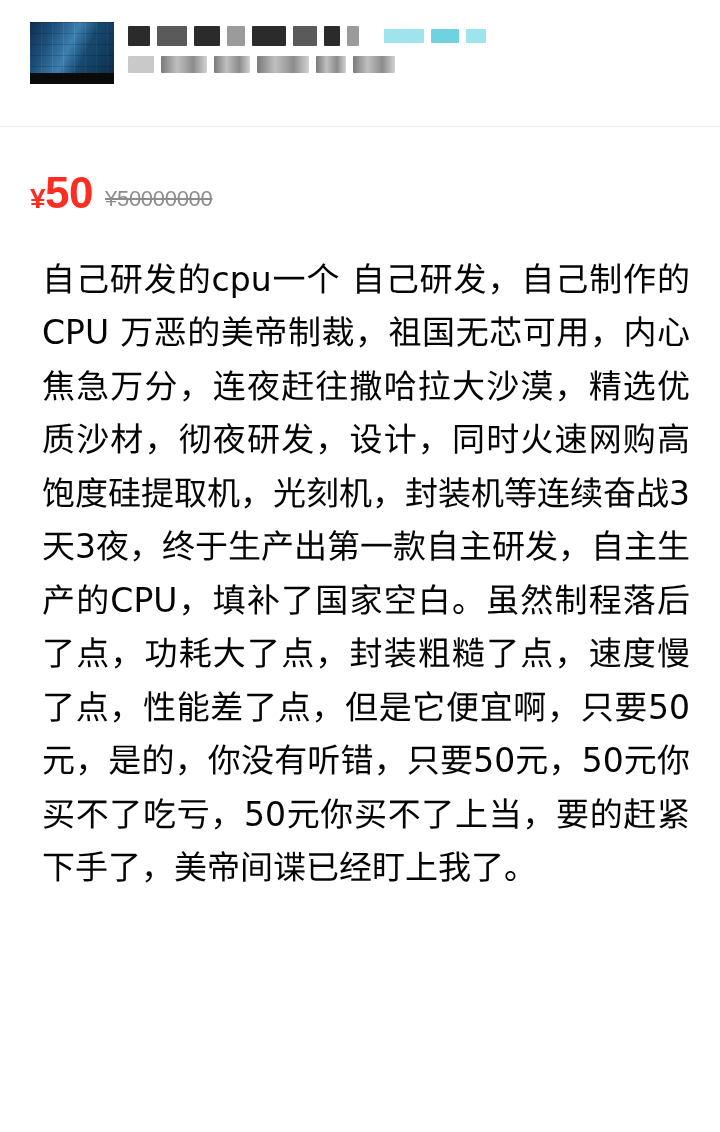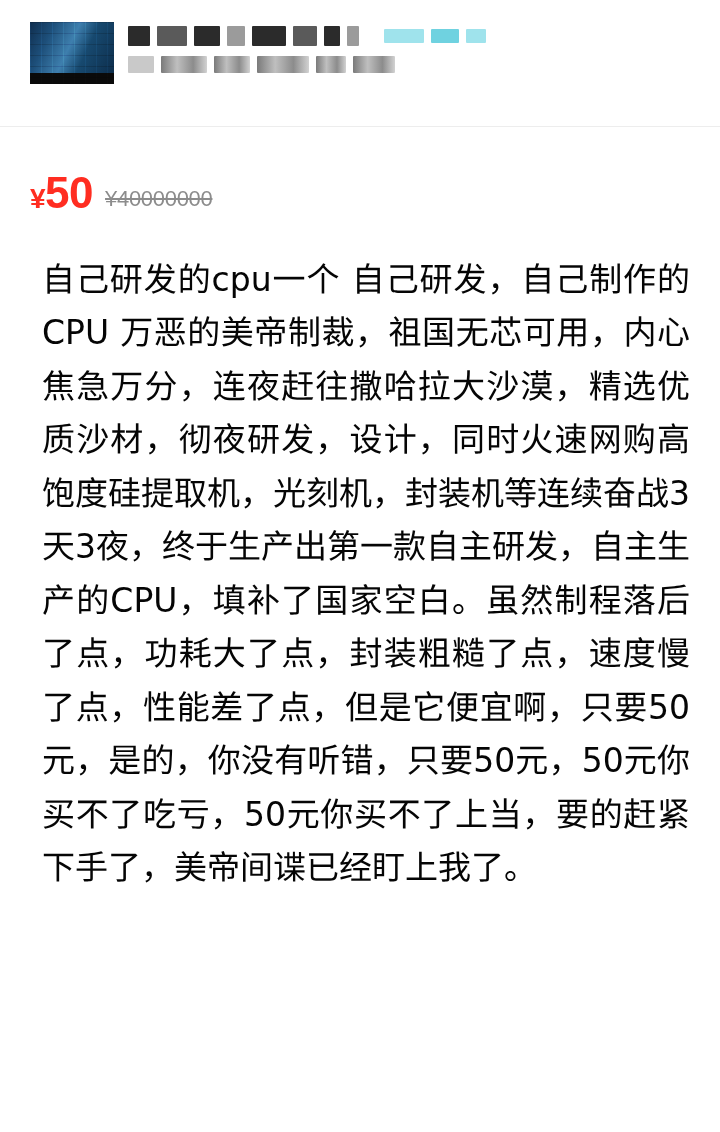--- a/index.html
+++ b/index.html
@@ -174,18 +174,18 @@
 
       </div>
 
     </div>
   </div>
 
   <div class="price-row">
     <div class="price-current">
       <span class="price-symbol">¥</span><span class="price-amount">50</span>
     </div>
-    <div class="price-original">¥40000000</div>
+    <div class="price-original">¥50000000</div>
   </div>
 
   <div class="description">自己研发的cpu一个 自己研发，自己制作的CPU 万恶的美帝制裁，祖国无芯可用，内心焦急万分，连夜赶往撒哈拉大沙漠，精选优质沙材，彻夜研发，设计，同时火速网购高饱度硅提取机，光刻机，封装机等连续奋战3天3夜，终于生产出第一款自主研发，自主生产的CPU，填补了国家空白。虽然制程落后了点，功耗大了点，封装粗糙了点，速度慢了点，性能差了点，但是它便宜啊，只要50元，是的，你没有听错，只要50元，50元你买不了吃亏，50元你买不了上当，要的赶紧下手了，美帝间谍已经盯上我了。</div>
 
 </div>
 
 </body></html>

